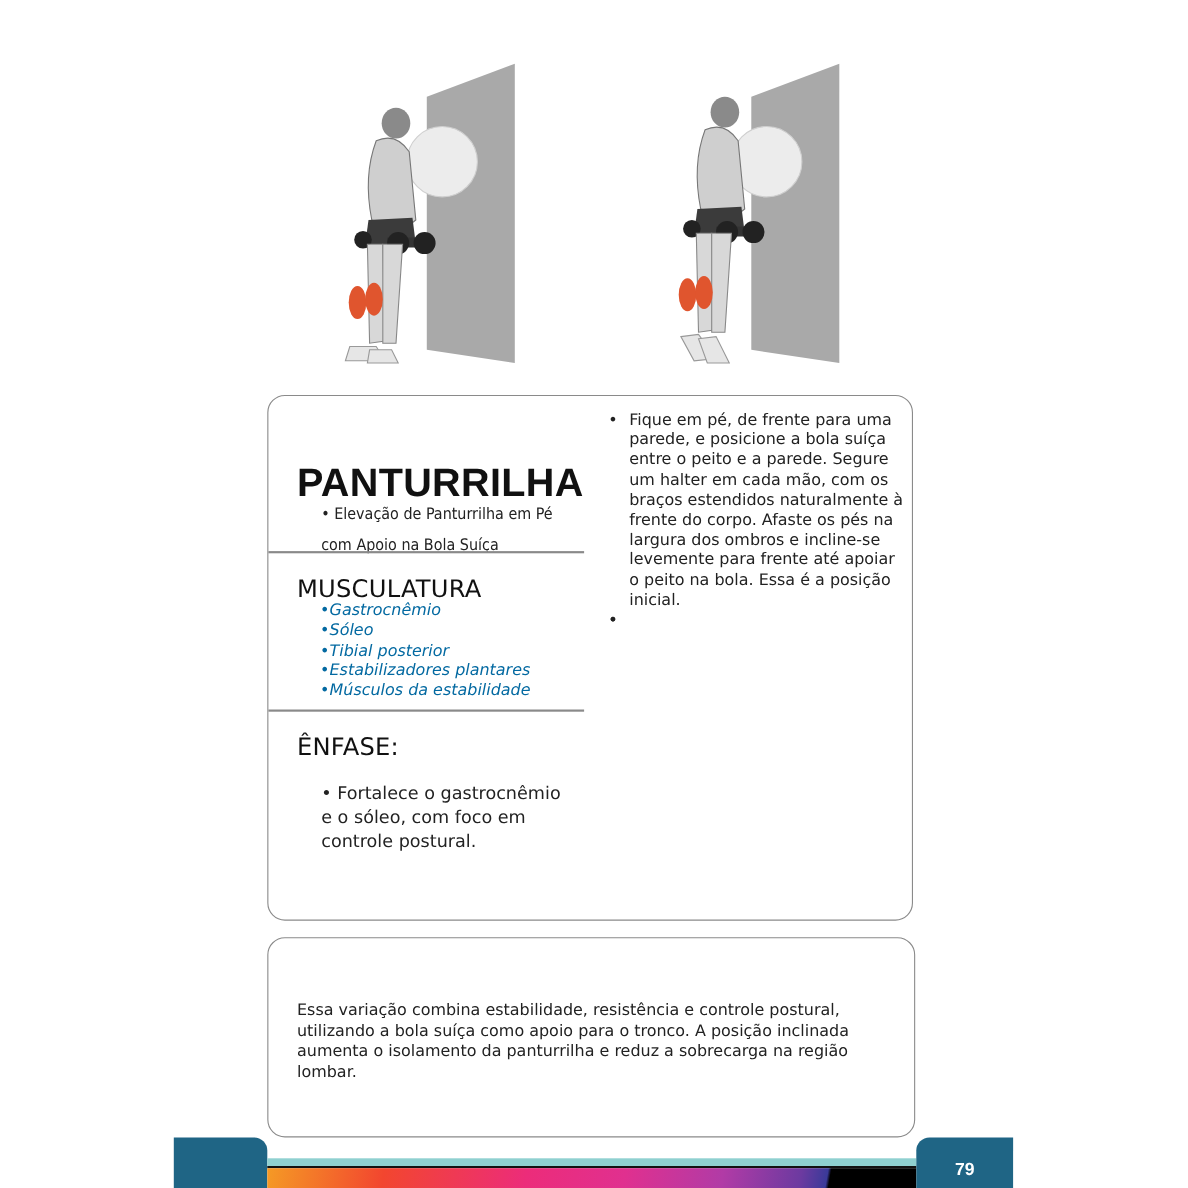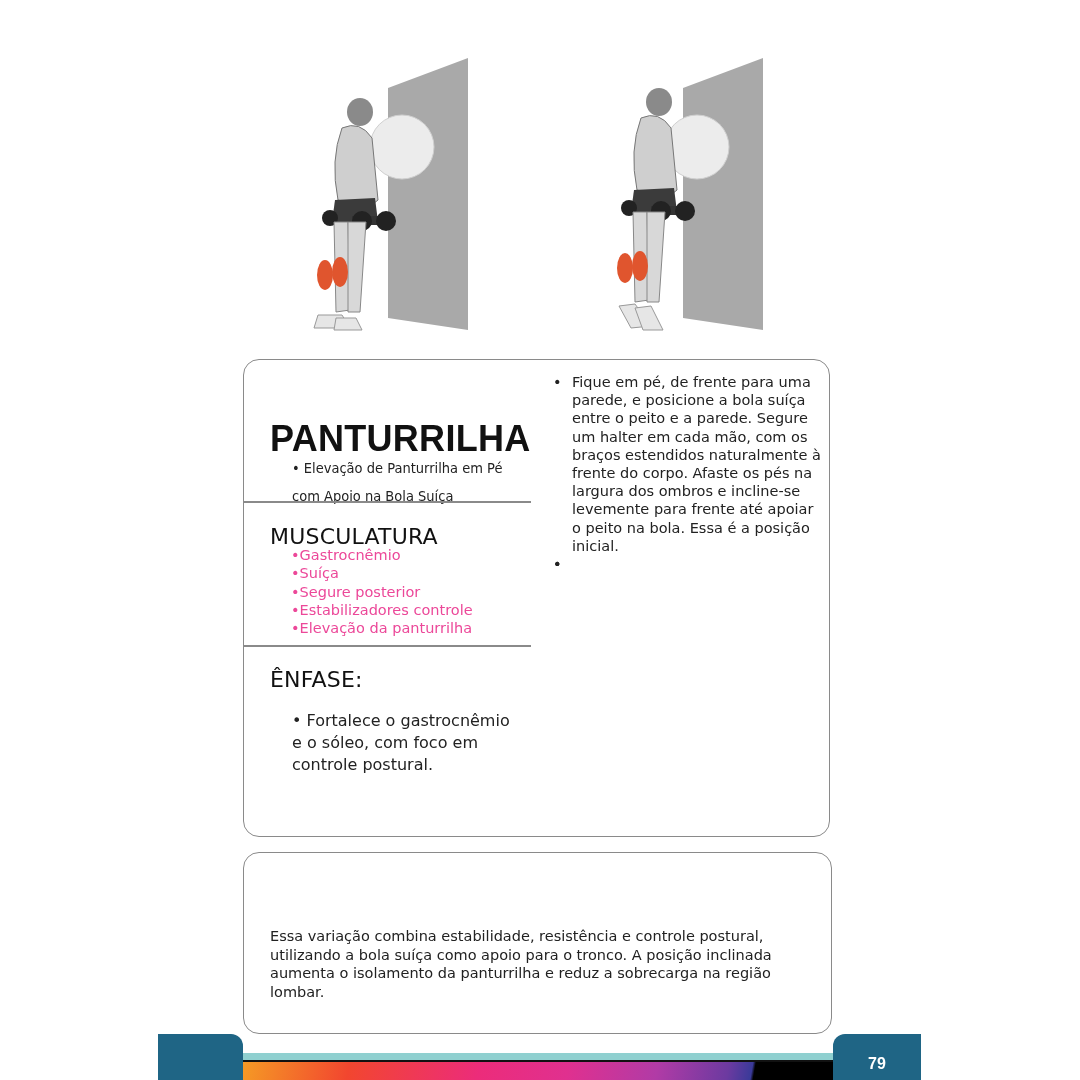--- a/index.html
+++ b/index.html
@@ -27,35 +27,35 @@
   .divider { position: absolute; left: 0; width: 287px; height: 1.5px; background: #8a8a8a; }
   .div1 { top: 141px; }
   .div2 { top: 285px; }
   .section-head {
     position: absolute; left: 26px; font-size: 22px; color: #111; font-family: "DejaVu Sans", sans-serif;
     letter-spacing: 0.2px;
   }
   .muscle-head { top: 164px; }
   .emphasis-head { top: 307px; }
   .muscle-list { position: absolute; left: 47px; top: 186px; margin: 0; padding: 0; list-style: none; }
-  .muscle-list li { font-size: 14.5px; line-height: 18.3px; color: #ec4899; }
+  .muscle-list li { font-size: 14.5px; line-height: 18.3px; color: #0369a1; font-style: italic; }
   .muscle-list li::before { content: "\2022 "; }
   .emphasis-text { position: absolute; left: 48px; top: 350px; width: 230px; font-size: 16px; line-height: 22px; color: #222; }
 
   .right-col { position: absolute; left: 309px; top: 13px; width: 268px; }
   .steps { margin: 0; padding: 0; list-style: none; }
   .steps li { position: relative; padding-left: 19px; font-size: 14.5px; line-height: 18.2px; color: #222; }
   .steps li .bullet { position: absolute; left: 0; top: 0; }
 
   .card-summary {
     position: absolute; left: 243px; top: 852px; width: 589px; height: 182px;
     border: 1.5px solid #8a8a8a; border-radius: 16px; box-sizing: border-box; background: #fff;
   }
   .summary-text {
-    position: absolute; left: 26px; top: 57px; width: 550px; font-size: 14.5px; line-height: 18.7px; color: #222; margin-top: 17px;
+    position: absolute; left: 26px; top: 57px; width: 550px; font-size: 14.5px; line-height: 18.7px; color: #222;
   }
 
   .footer-left-tab {
     position: absolute; left: 158px; top: 1034px; width: 85px; height: 46px; background: #1f6585;
     border-top-right-radius: 12px;
   }
   .footer-strip-teal {
     position: absolute; left: 243px; top: 1053px; width: 590px; height: 7px; background: #8fd0d0;
   }
   .footer-strip-black { position: absolute; left: 243px; top: 1060px; width: 590px; height: 2px; background: #111; }
@@ -110,24 +110,24 @@
 
 <div class="card-main">
   <div class="left-col">
     <div class="title">PANTURRILHA</div>
     <div class="subtitle">• Elevação de Panturrilha em Pé com Apoio na Bola Suíça</div>
     <div class="divider div1"></div>
 
     <div class="section-head muscle-head">MUSCULATURA</div>
     <ul class="muscle-list">
       <li>Gastrocnêmio</li>
-      <li>Suíça</li>
-      <li>Segure posterior</li>
-      <li>Estabilizadores controle</li>
-      <li>Elevação da panturrilha</li>
+      <li>Sóleo</li>
+      <li>Tibial posterior</li>
+      <li>Estabilizadores plantares</li>
+      <li>Músculos da estabilidade</li>
     </ul>
     <div class="divider div2"></div>
 
     <div class="section-head emphasis-head">ÊNFASE:</div>
     <div class="emphasis-text">• Fortalece o gastrocnêmio e o sóleo, com foco em controle postural.</div>
   </div>
 
   <div class="right-col">
     <ul class="steps">
       <li>

